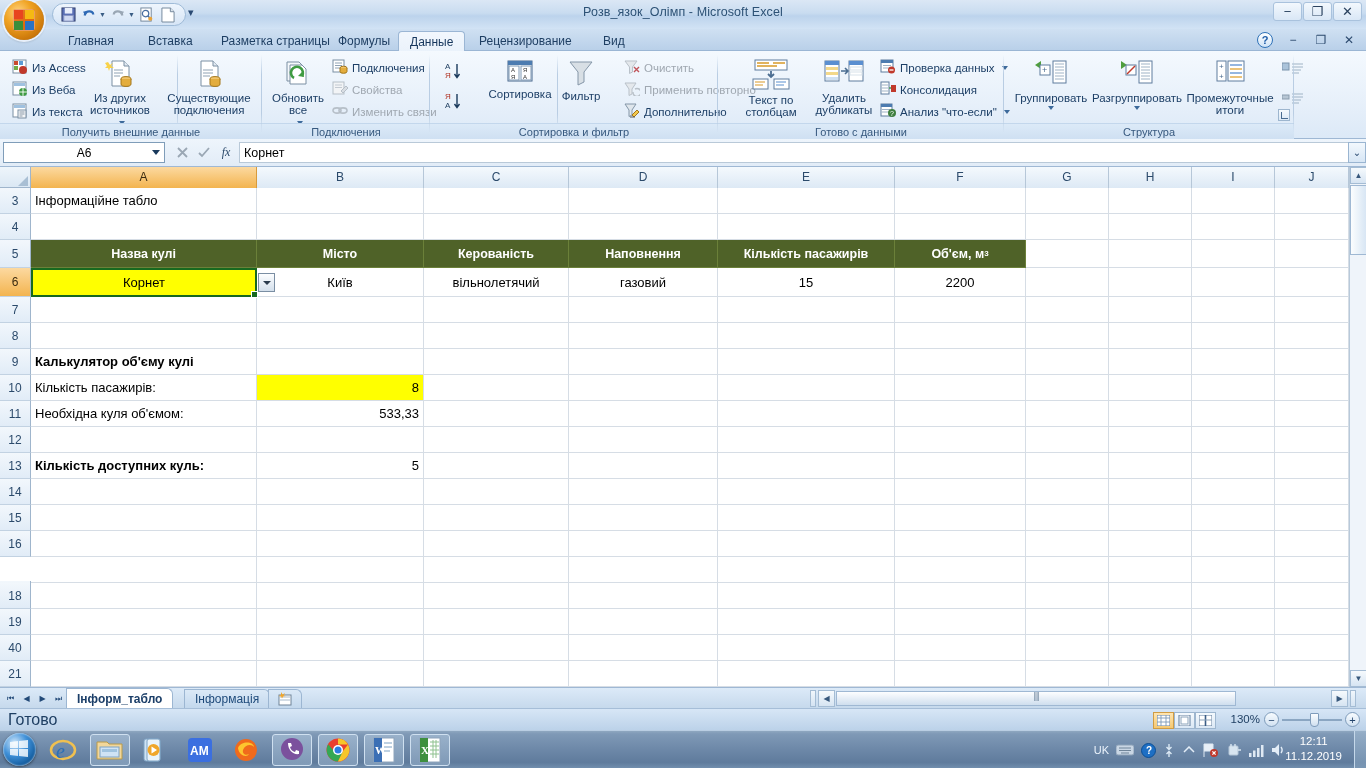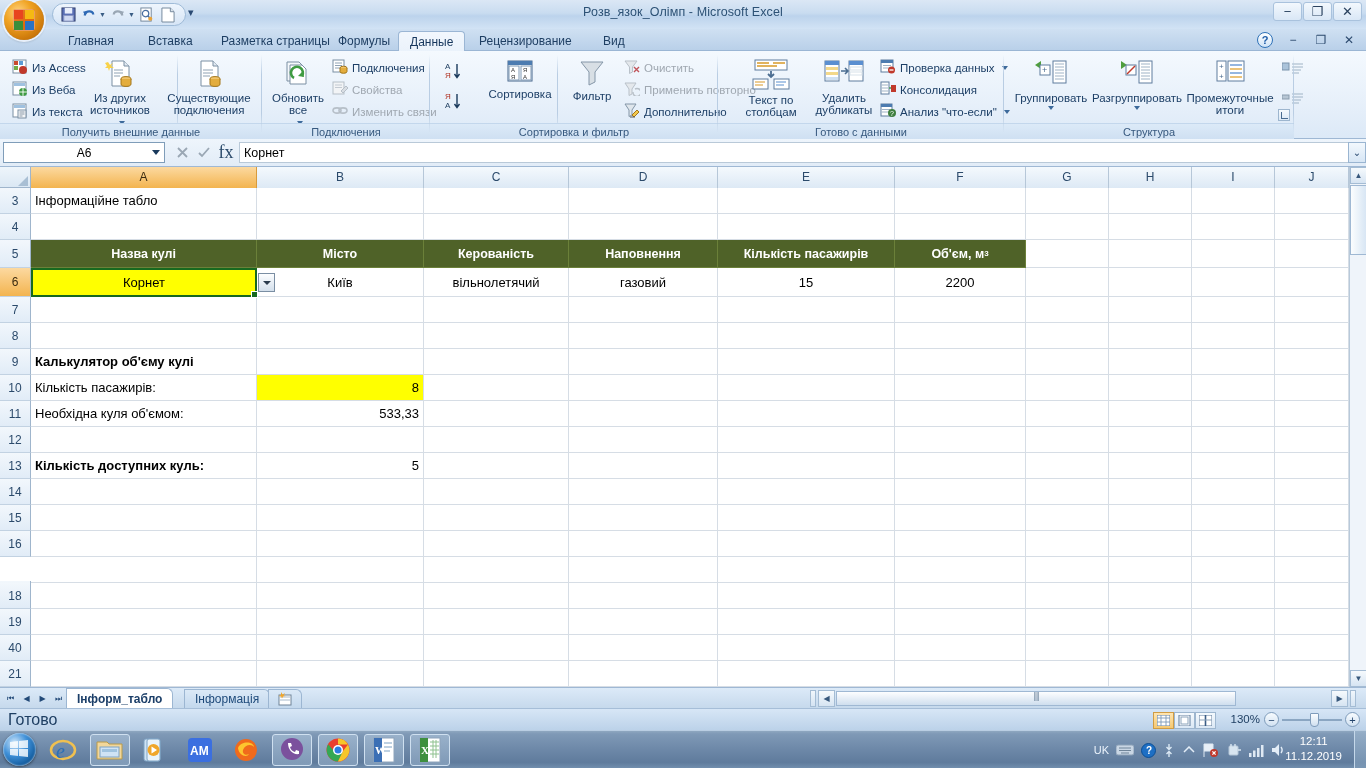--- a/index.html
+++ b/index.html
@@ -117,21 +117,21 @@
   }
   .namebox{
     margin-left:3px; width:162px; height:21px; background:#fff; border:1px solid #7f9db9;
     display:flex; align-items:center; justify-content:center; position:relative; font-size:12px; color:#000;
   }
   .namebox .nbarrow{ position:absolute; right:4px; top:7px; width:0;height:0;
     border-left:4px solid transparent;border-right:4px solid transparent;border-top:5px solid #1a3a5c;}
   .fbtns{ display:flex; align-items:center; gap:0px; margin-left:6px;}
   .fbtn{ width:22px;height:20px; display:flex;align-items:center;justify-content:center;
      font-size:12px; color:#8c9aa8;}
-  .fxb{ color:#2b4a6b; font-family:"Liberation Serif",serif; font-size:18px;text-align:center;}
+  .fxb{ color:#2b4a6b; font-style:italic; font-family:"Liberation Serif",serif; font-size:12px;text-align:center;}
   .fbinput{
     flex:1; height:21px; background:#fff; border:1px solid #b9c9d8; border-right:none;
     margin-left:2px; margin-right:0; padding:2px 4px; font-size:12.5px; color:#000; display:flex; align-items:center;
   }
   .fbexpand{ width:18px; height:21px; background:linear-gradient(to bottom,#f2f8fd,#d7e6f5);
      border:1px solid #9ab5d1; display:flex;align-items:center;justify-content:center; color:#2a4a70; font-size:10px;}
 
   
   .gridwrap{ position:absolute; left:0; top:167px; width:1366px; height:520px; background:#fff; overflow:hidden;}
   .ch{ position:absolute; top:0; height:21px; line-height:20px; text-align:center;
@@ -466,21 +466,21 @@
               <rect x="17" y="7" width="10" height="14" fill="#fff" stroke="#7e99b5"></rect>
               <text x="7" y="13" font-size="6" fill="#333" font-family="Liberation Sans">А</text>
               <text x="7" y="20" font-size="6" fill="#333" font-family="Liberation Sans">Я</text>
               <text x="19" y="13" font-size="6" fill="#333" font-family="Liberation Sans">Я</text>
               <text x="19" y="20" font-size="6" fill="#333" font-family="Liberation Sans">А</text>
             </svg>
         </span>
         <span class="cap">Сортировка</span>
       </div>
       <div class="gsep" style="right:160px;"></div>
-      <div class="bigitem" style="left:131px; top:8px; width:62px;">
+      <div class="bigitem" style="left:120px; top:8px; width:62px;">
         <span class="ic" style="display:block;margin:0 auto 3px;width:30px;height:28px;">
           <svg width="30" height="28" viewBox="0 0 30 28">
               <path d="M4 3 h22 l-8 10 v10 l-6 3 v-13 z" fill="#d8dfe5" stroke="#8496a8"></path>
             </svg>
         </span>
         <span class="cap">Фильтр</span>
       </div>
       <div class="smallitem dis" style="left:194px; top:8px;">
         <span class="ic">
           <svg width="16" height="15" viewBox="0 0 16 15">

